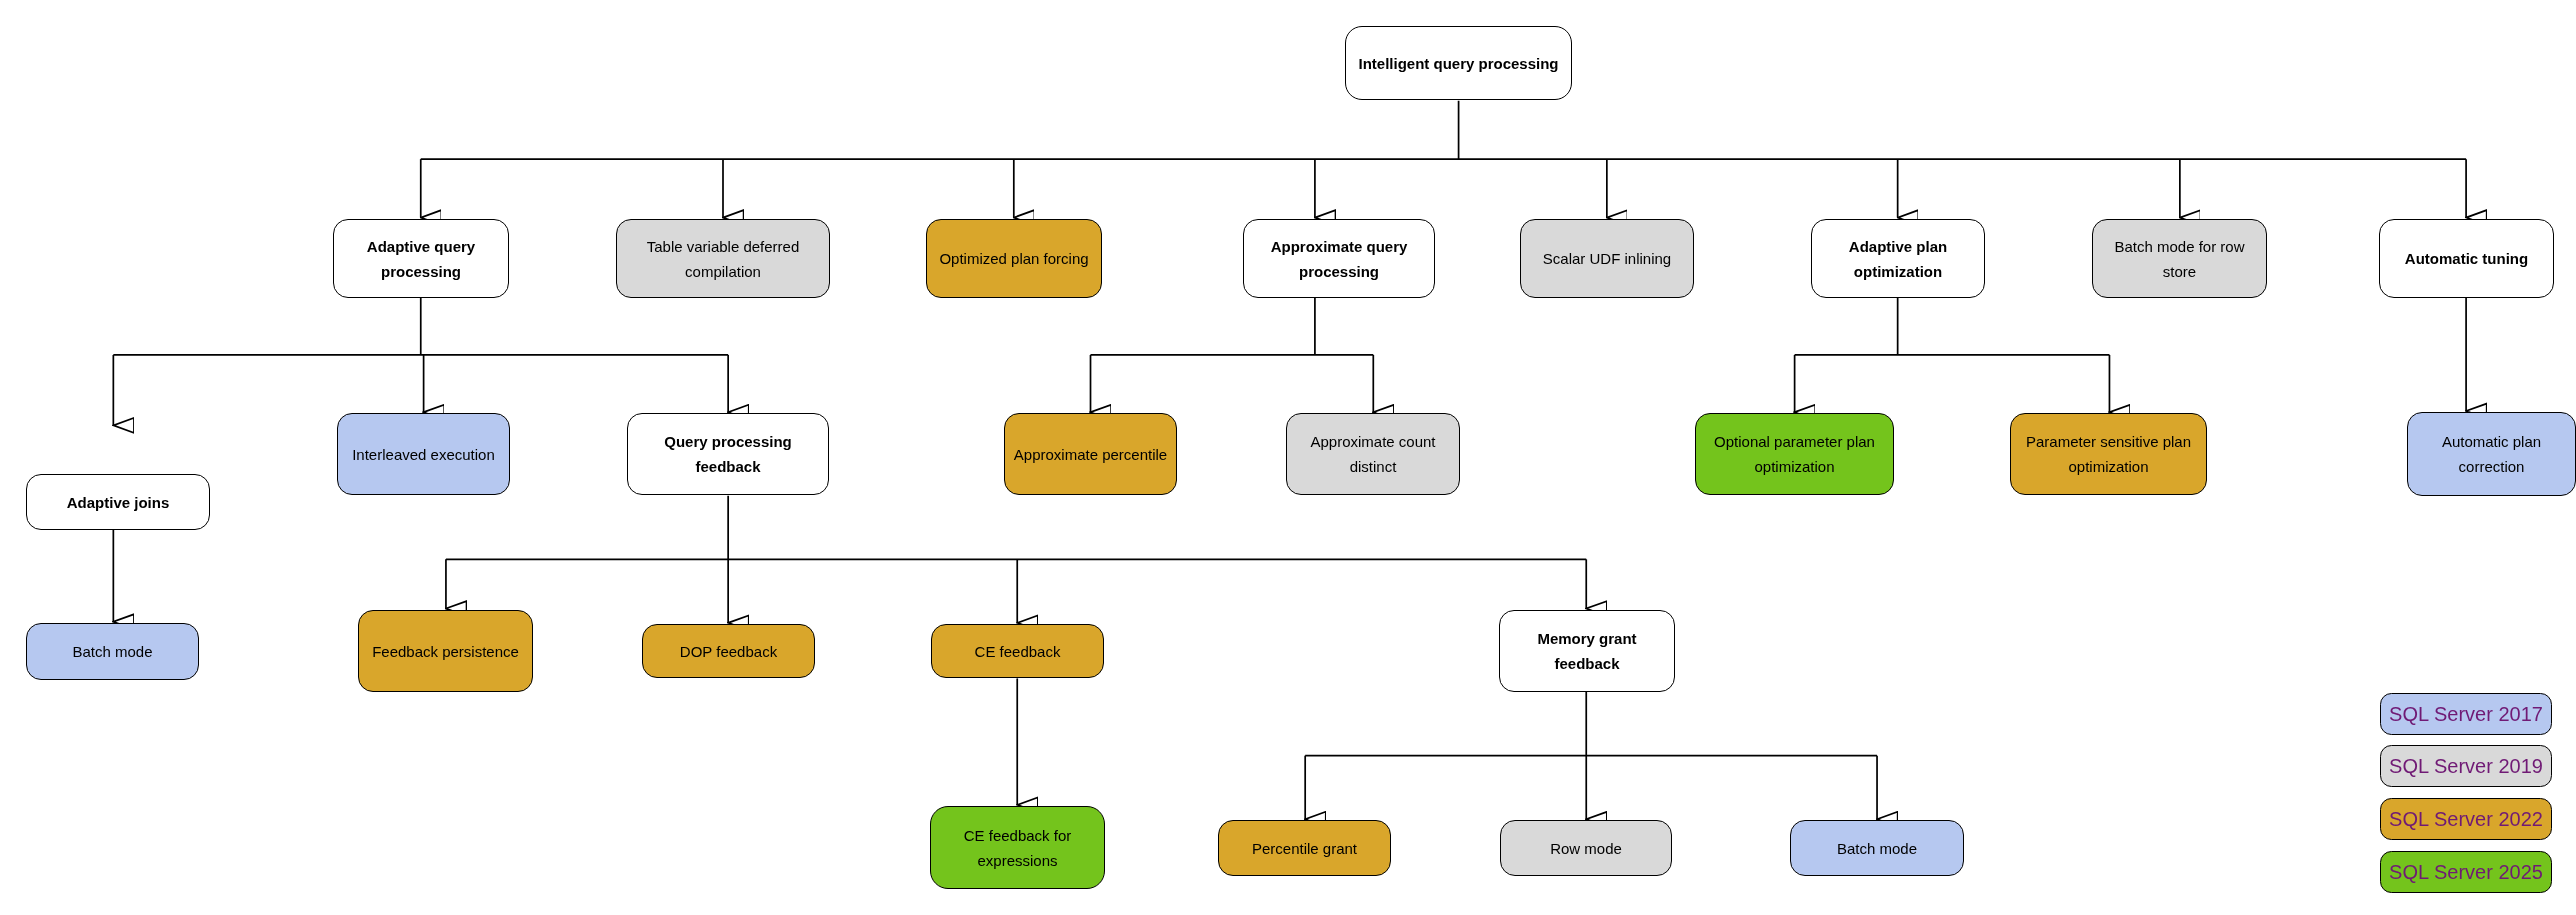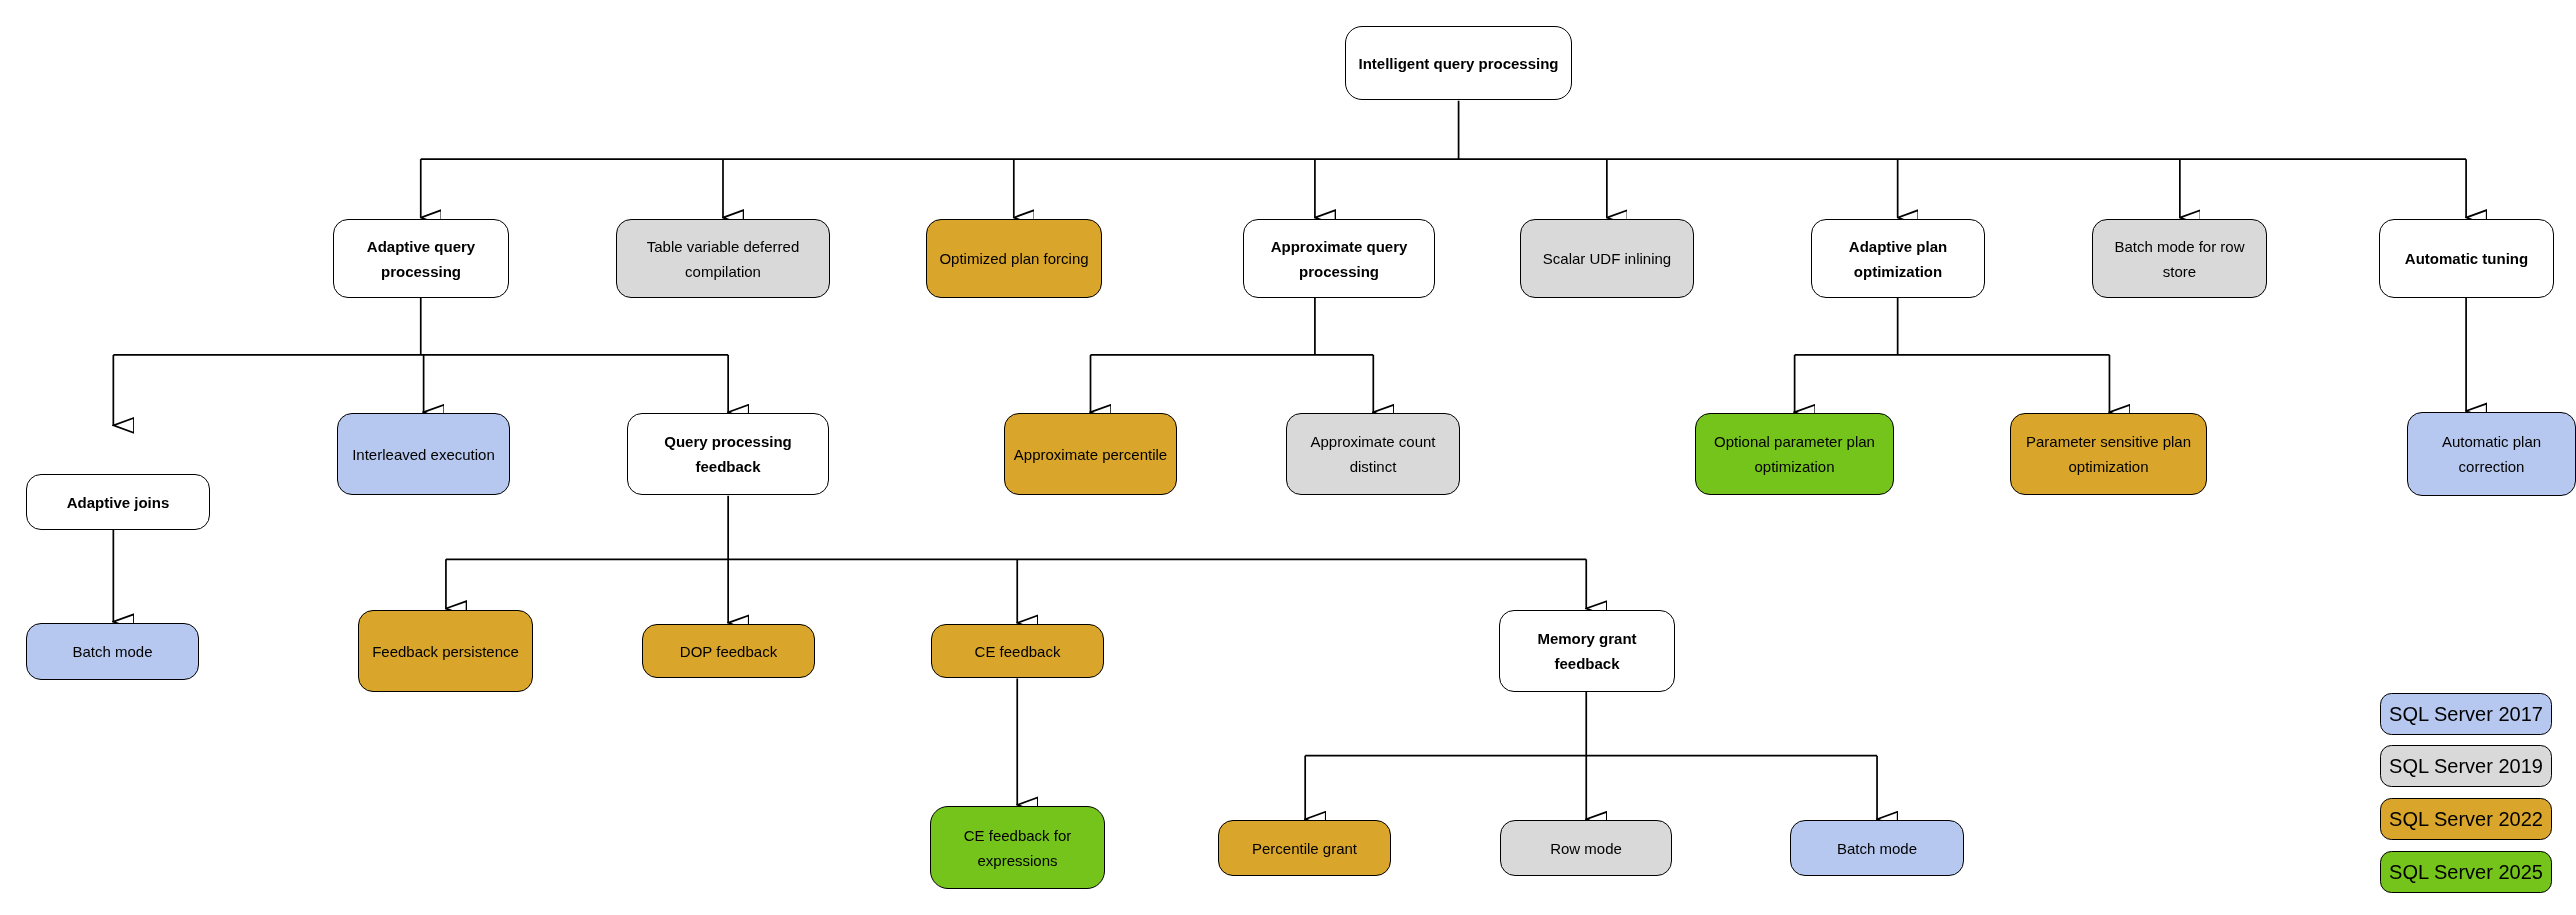--- a/index.html
+++ b/index.html
@@ -26,21 +26,21 @@
   }
   .node.bold{font-weight:700;}
   .node.root{border-radius:17px;}
   .legend-item{
     position:absolute;
     box-sizing:border-box;
     display:flex;align-items:center;justify-content:center;
     border:1.7px solid #000;
     border-radius:11.4px;
     font-size:20px;
-    color:#000000;
+    color:#701a75;
     background:#fff;
   }
 </style>
 </head>
 <body>
 
 <div class="canvas">
 
   <svg class="wires" viewBox="0 0 4500 1600" xmlns="http://www.w3.org/2000/svg">
     <defs>

